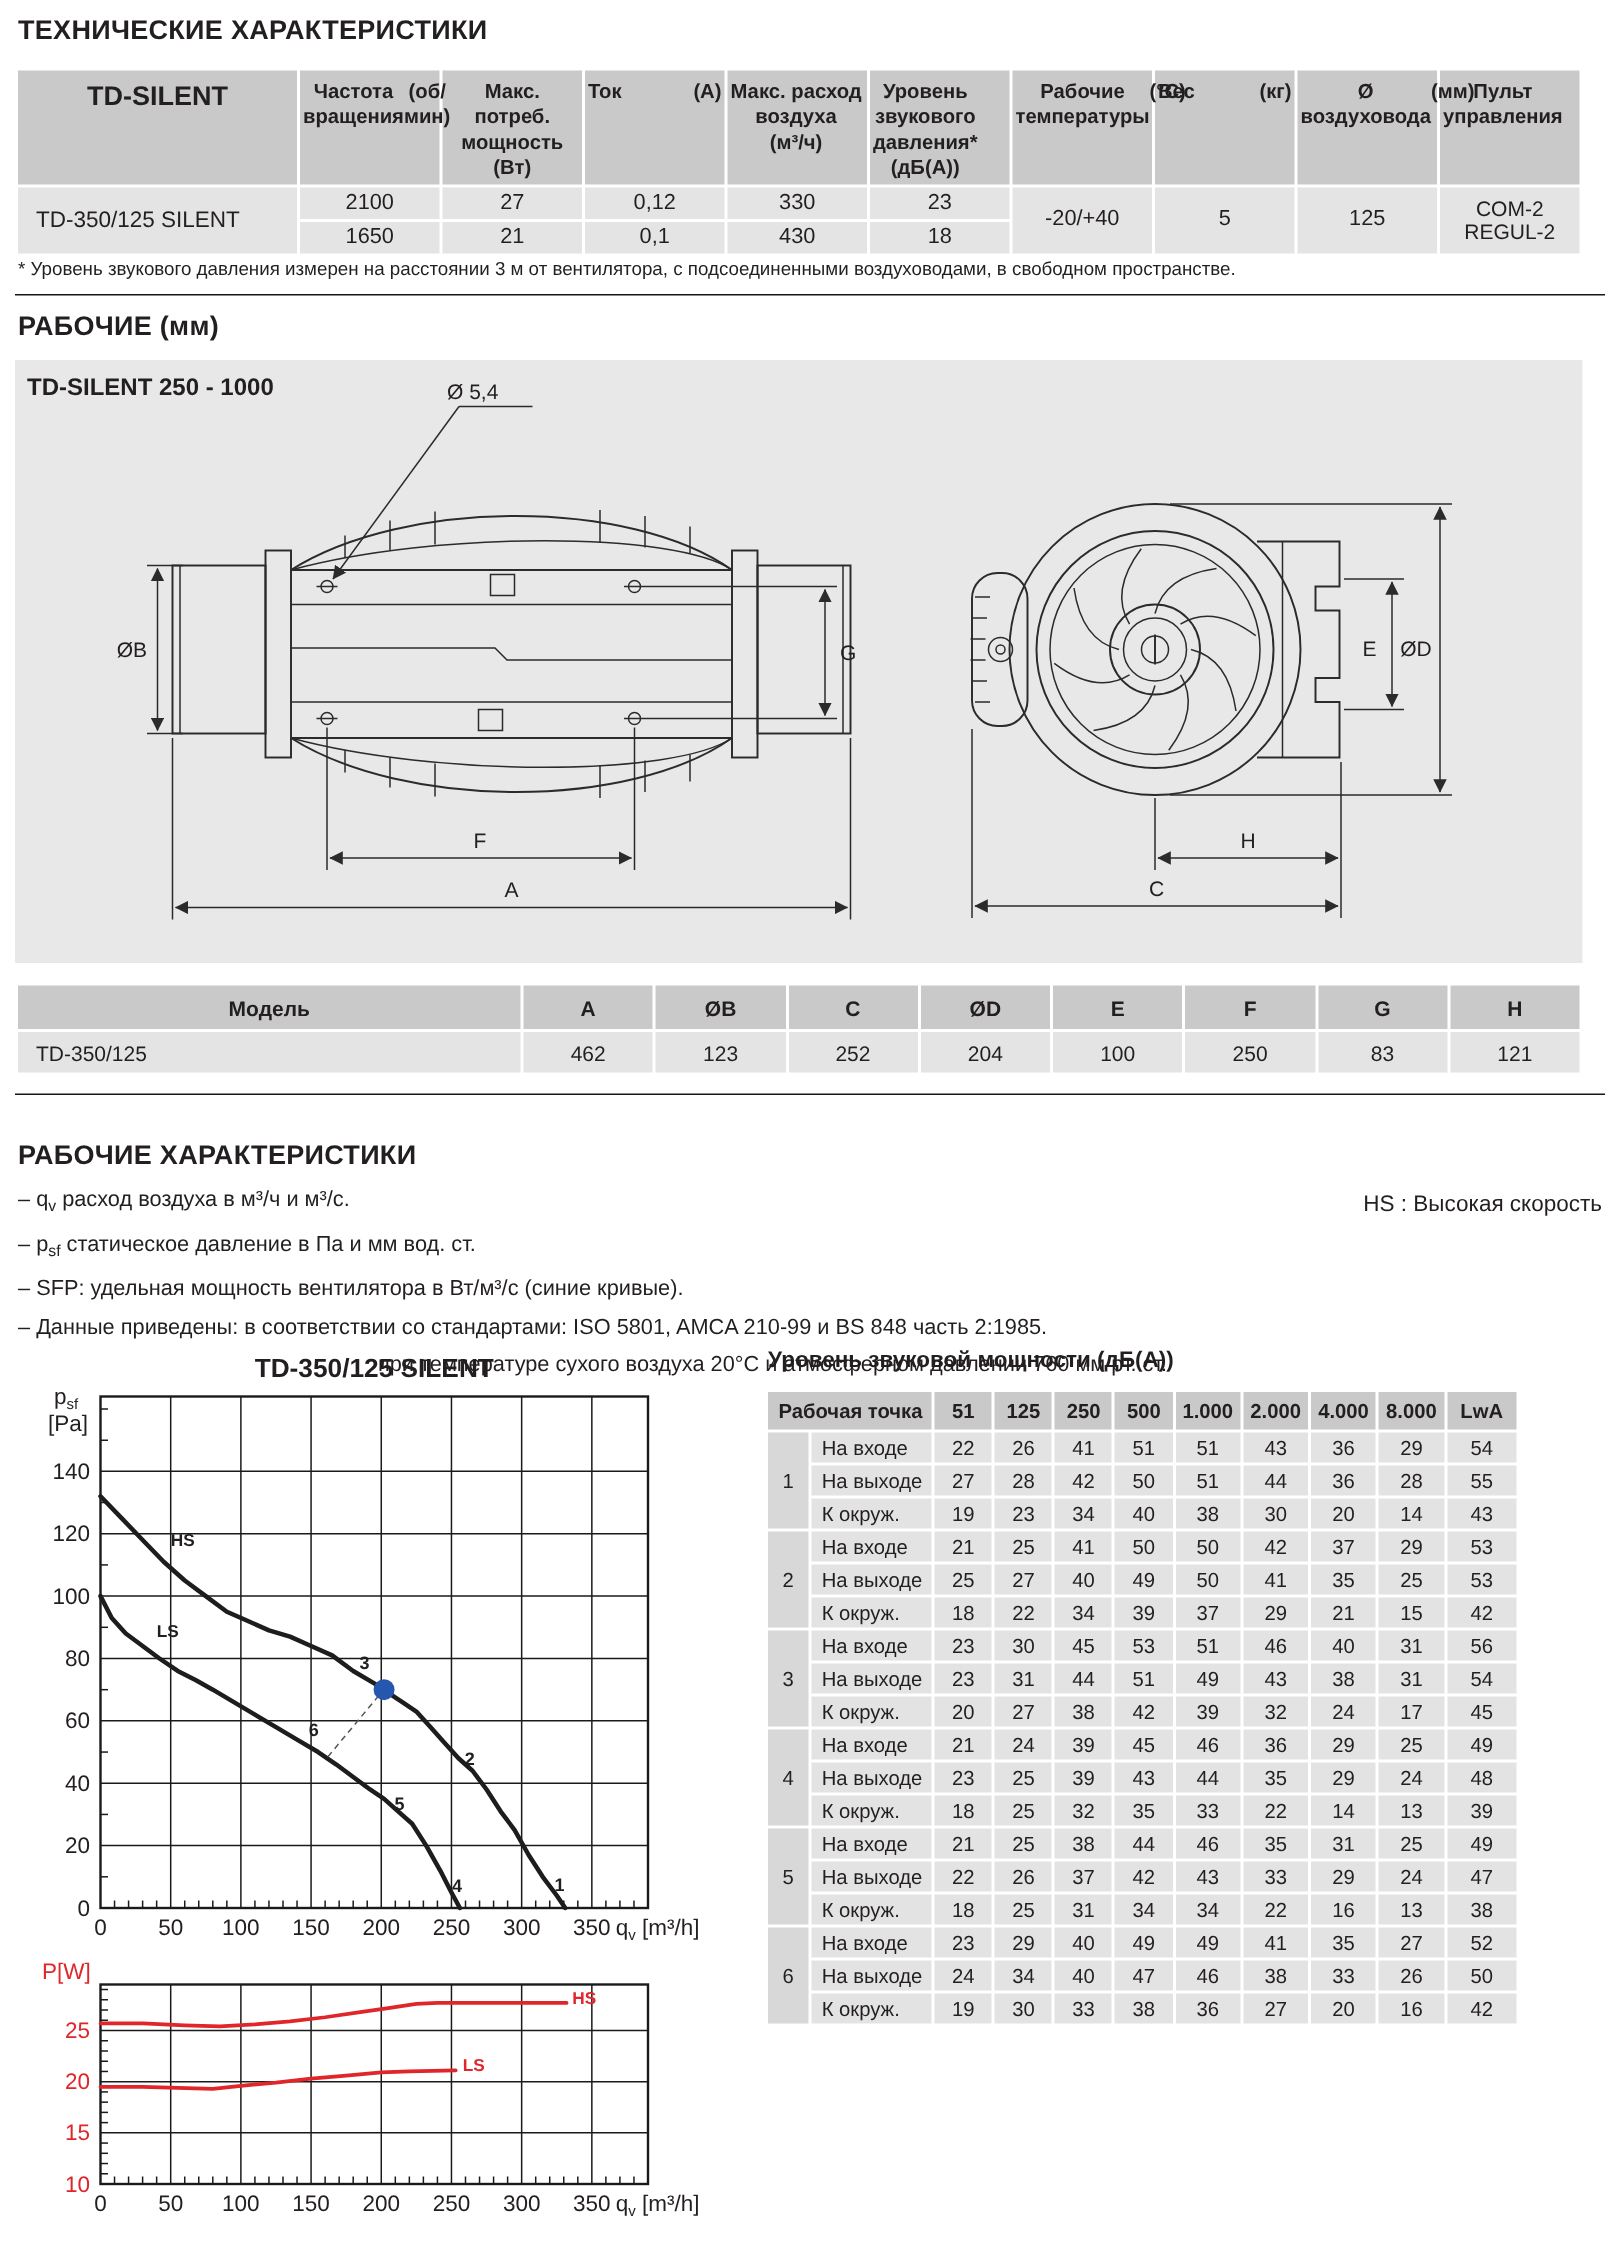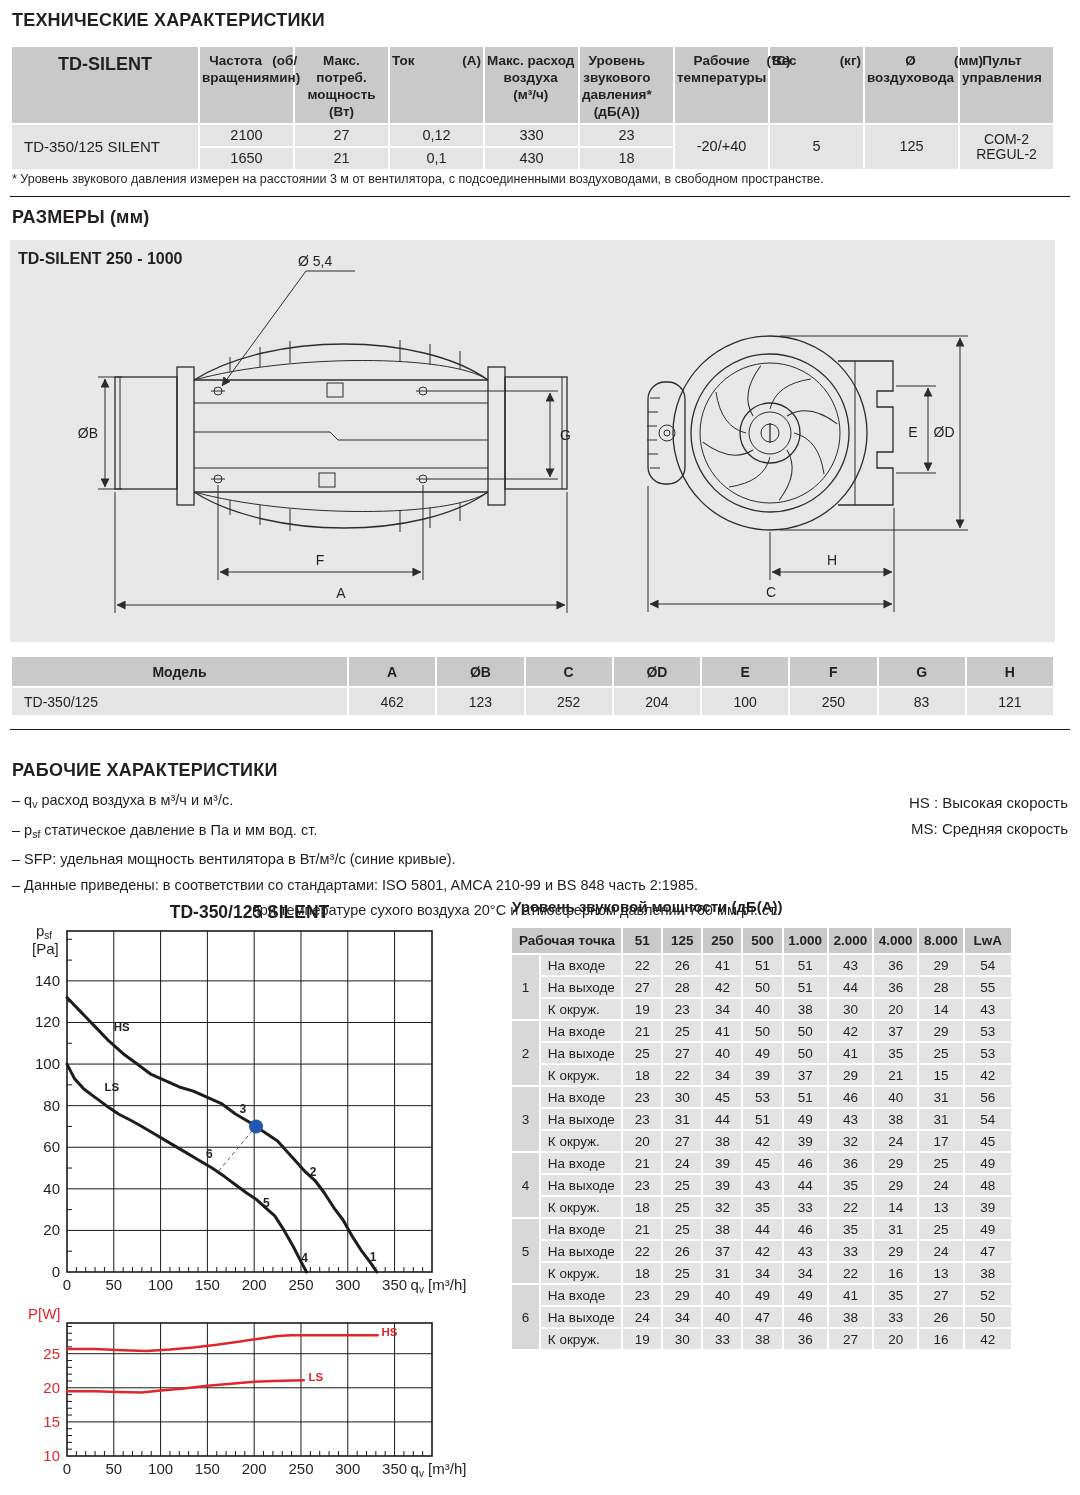--- a/index.html
+++ b/index.html
@@ -140,21 +140,21 @@
       <td>0,1</td>
       <td>430</td>
       <td>18</td>
     </tr>
   </tbody>
     </table>
 
   <div class="abs" id="footnote">* Уровень звукового давления измерен на расстоянии 3 м от вентилятора, с подсоединенными воздуховодами, в свободном пространстве.</div>
   <div class="rule" style="top:196px;"></div>
 
-  <div class="abs sect-title" style="left:12px;top:207px;">РАЗМЕРЫ (мм)</div>
+  <div class="abs sect-title" style="left:12px;top:207px;">РАБОЧИЕ (мм)</div>
 
   <div class="abs" id="drawing-box">
     <svg id="drawing-svg" width="1045" height="402" viewBox="0 0 1045 402">
       <defs>
         <marker id="ar" viewBox="0 0 10 10" refX="9.5" refY="5" markerWidth="9" markerHeight="9" orient="auto-start-reverse">
           <path d="M0,0L10,5L0,10z" fill="#2b2b2b"></path>
         </marker>
         <path id="blade" class="thin" d="M522,169 Q528,144 563,139" transform="translate(238,0)"></path>
       </defs>
 
@@ -335,21 +335,20 @@
   <div class="abs sect-title" style="left:12px;top:760px;">РАБОЧИЕ ХАРАКТЕРИСТИКИ</div>
   <div class="abs" id="bullets">
       <div><span>– q</span><span class="sub">v</span><span> расход воздуха в м³/ч и м³/с.</span></div>
       <div><span>– p</span><span class="sub">sf</span><span>  статическое давление в Па и мм вод. ст.</span></div>
       <div><span>– SFP: удельная мощность вентилятора в Вт/м³/с (синие кривые).</span></div>
       <div><span>– Данные приведены: в соответствии со стандартами: ISO 5801, AMCA 210-99 и BS 848 часть 2:1985.</span></div>
       <div class="indent"><span>при температуре сухого воздуха 20°C и атмосферном давлении 760 мм рт. ст.</span></div>
     </div>
   <div class="abs" id="speed-legend">
       <div>HS : Высокая скорость</div>
-      <div>MS: Средняя скорость</div>
     </div>
 
   <svg class="chart abs" id="pq-chart" style="left:22px;top:898px;" width="455" height="400" viewBox="0 0 455 400">
       <line x1="54.35897435897436" y1="374" x2="54.35897435897436" y2="369" stroke="#1a1a1a" stroke-width="1"></line>
       <line x1="63.717948717948715" y1="374" x2="63.717948717948715" y2="369" stroke="#1a1a1a" stroke-width="1"></line>
       <line x1="73.07692307692308" y1="374" x2="73.07692307692308" y2="369" stroke="#1a1a1a" stroke-width="1"></line>
       <line x1="82.43589743589743" y1="374" x2="82.43589743589743" y2="369" stroke="#1a1a1a" stroke-width="1"></line>
       <line x1="101.15384615384616" y1="374" x2="101.15384615384616" y2="369" stroke="#1a1a1a" stroke-width="1"></line>
       <line x1="110.51282051282051" y1="374" x2="110.51282051282051" y2="369" stroke="#1a1a1a" stroke-width="1"></line>
       <line x1="119.87179487179488" y1="374" x2="119.87179487179488" y2="369" stroke="#1a1a1a" stroke-width="1"></line>

